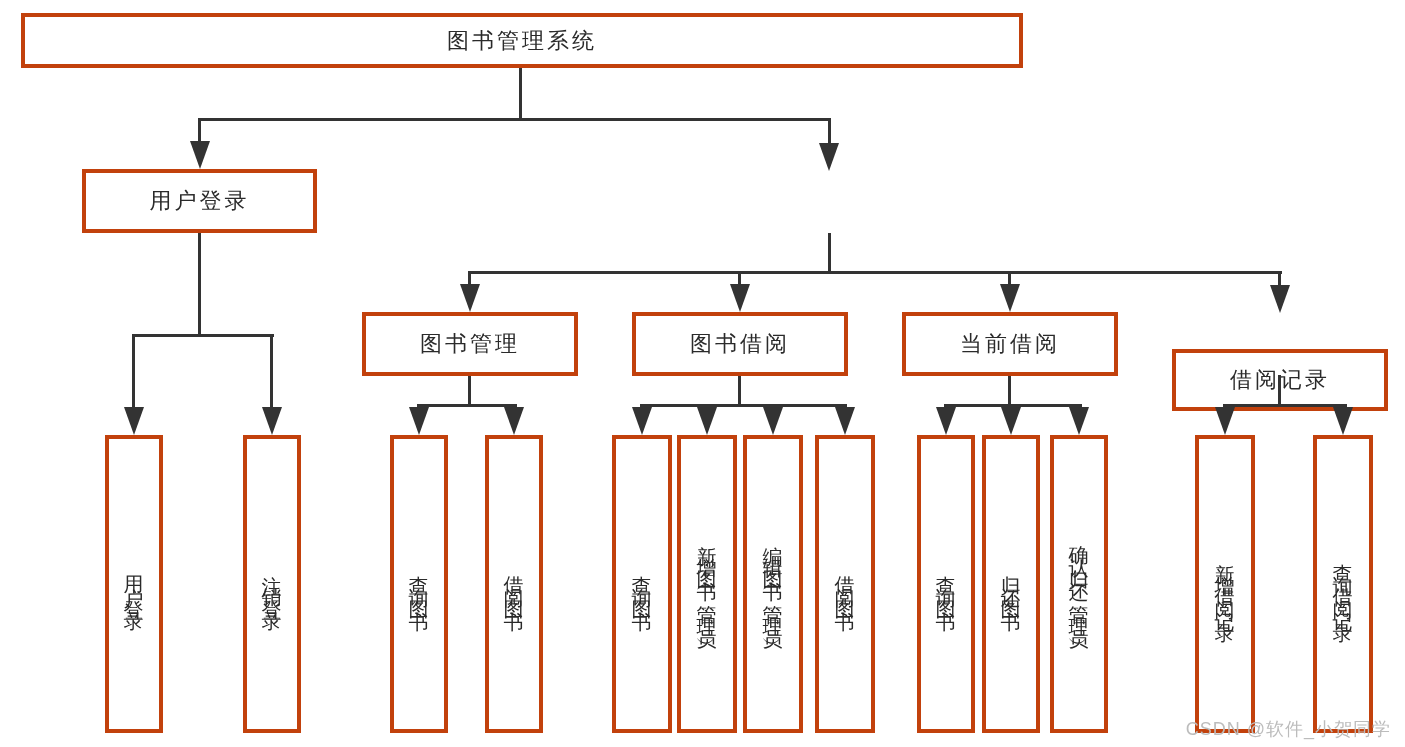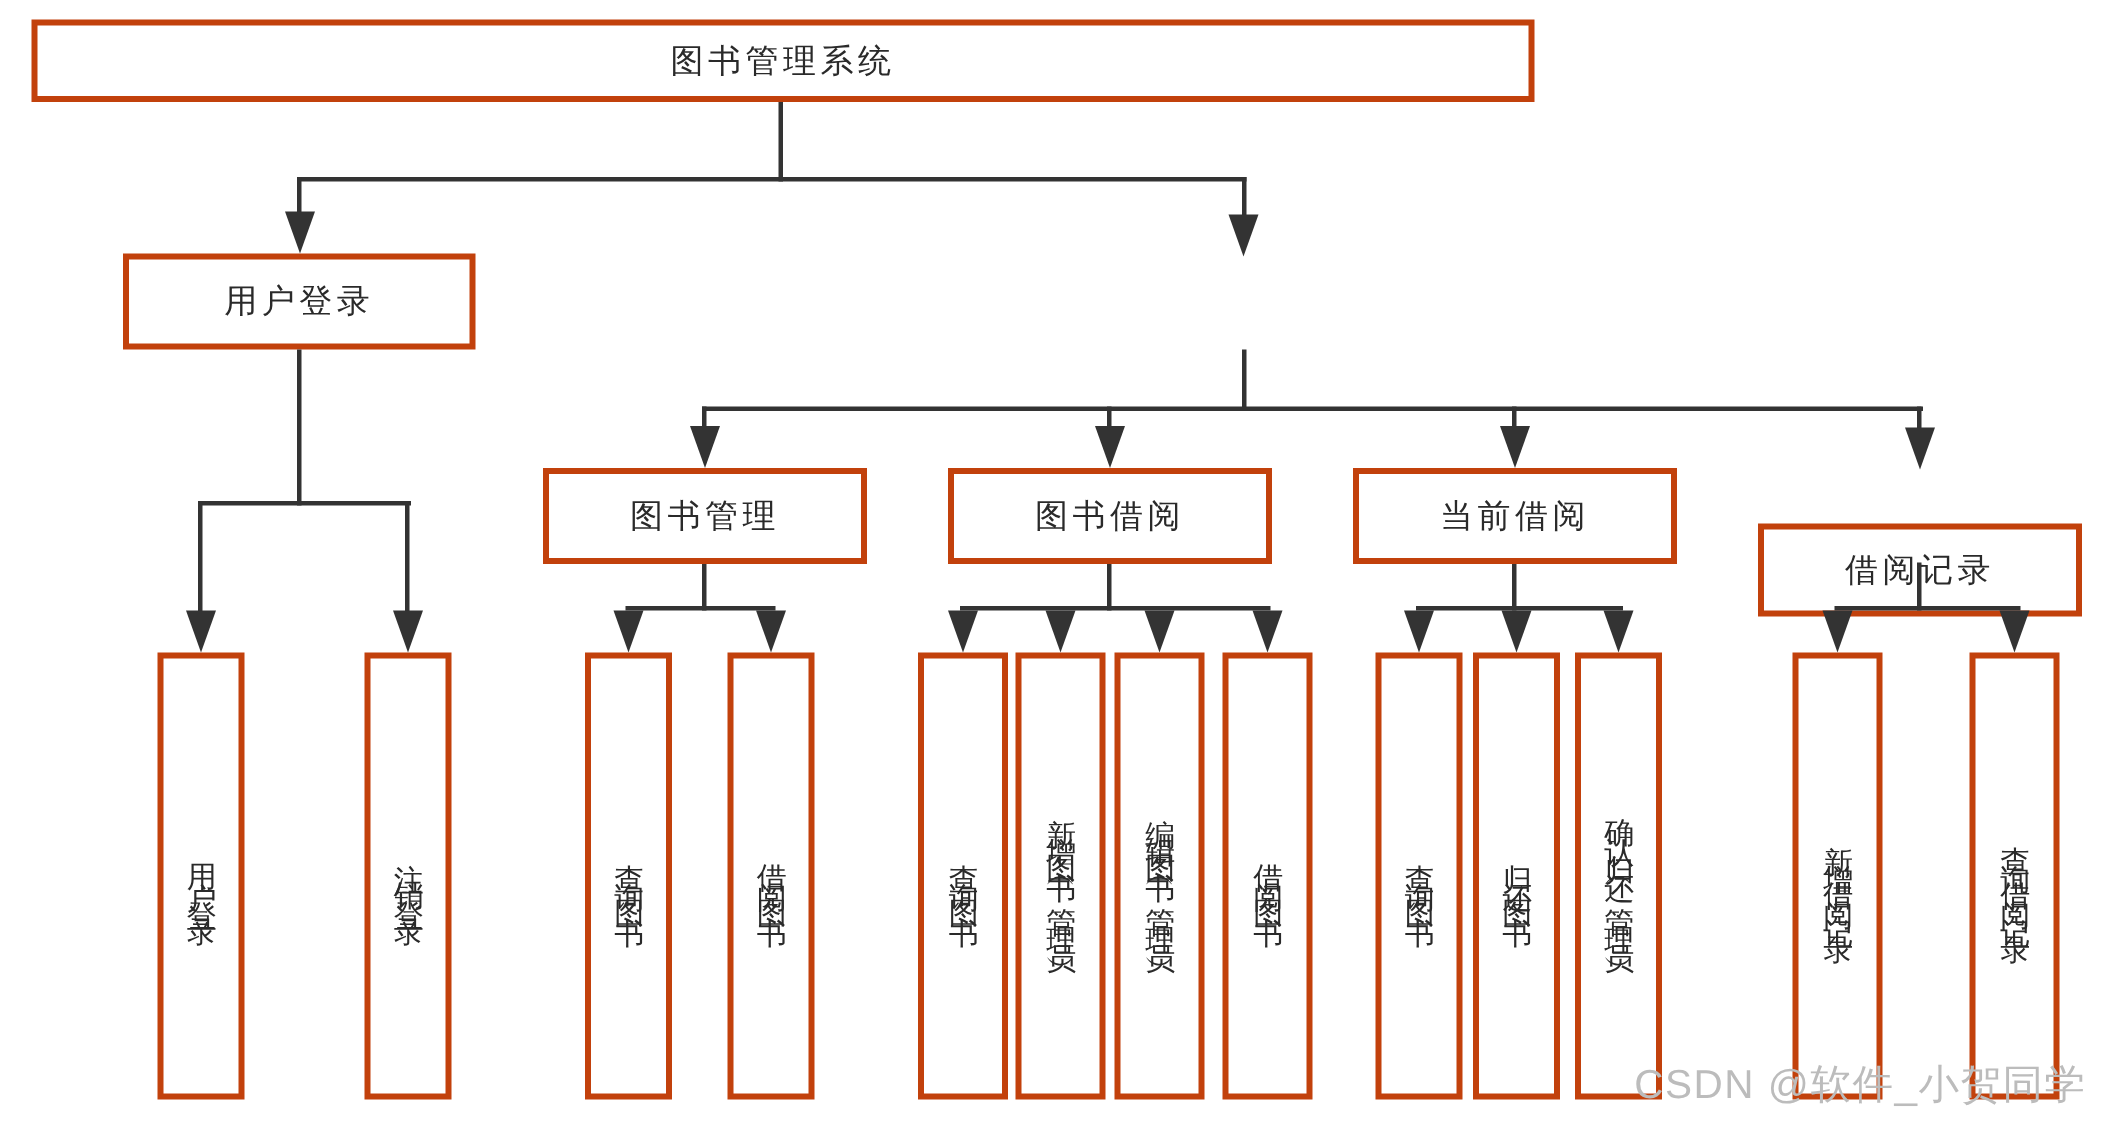--- a/index.html
+++ b/index.html
@@ -24,21 +24,21 @@
   }
   .line { position: absolute; background: #333333; }
   .arrow {
     position: absolute; width: 0; height: 0;
     border-left: 10px solid transparent;
     border-right: 10px solid transparent;
     border-top: 28px solid #333333;
   }
   .watermark {
     position: absolute; right: 14px; bottom: 6px;
-    color: #bcbcbc; font-size: 27px; letter-spacing: 1px;
+    color: #bcbcbc; font-size: 18px; letter-spacing: 1px;
     z-index: 5; white-space: nowrap;
   }
 </style>
 </head>
 <body>
 
 <div id="stage">
 
   <div class="box" style="left:21px; top:13px; width:1002px; height:55px;">
     <span class="hlabel">图书管理系统</span>

